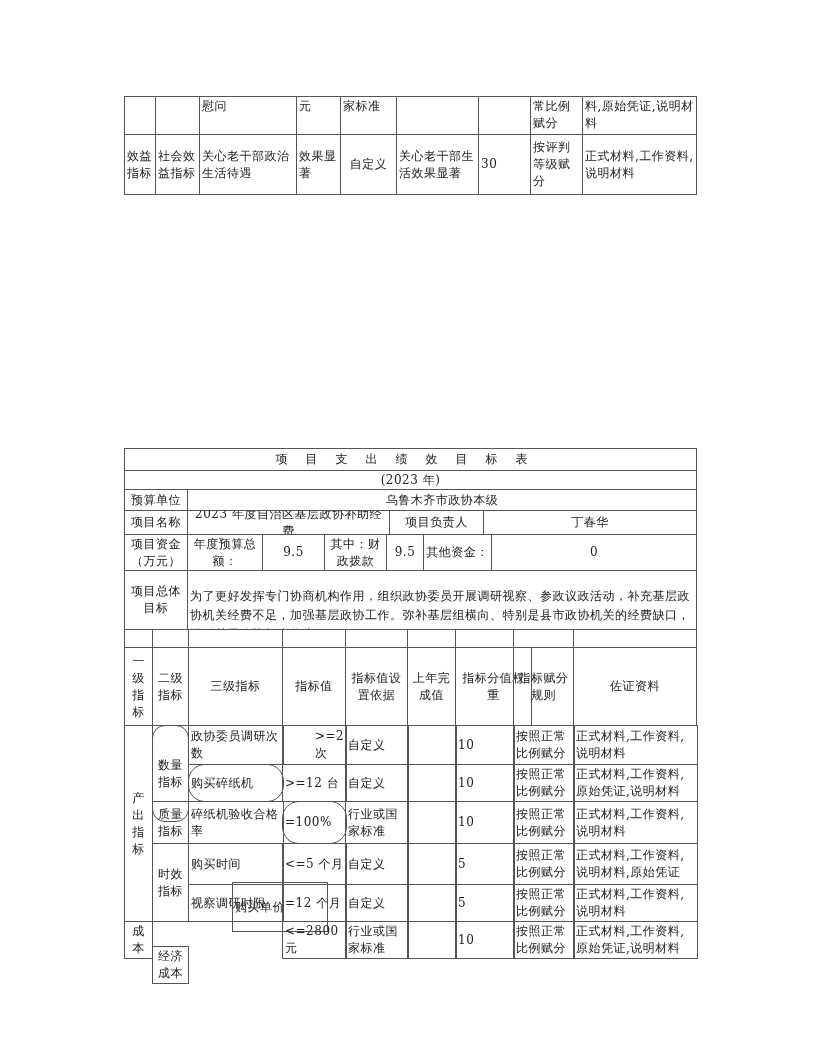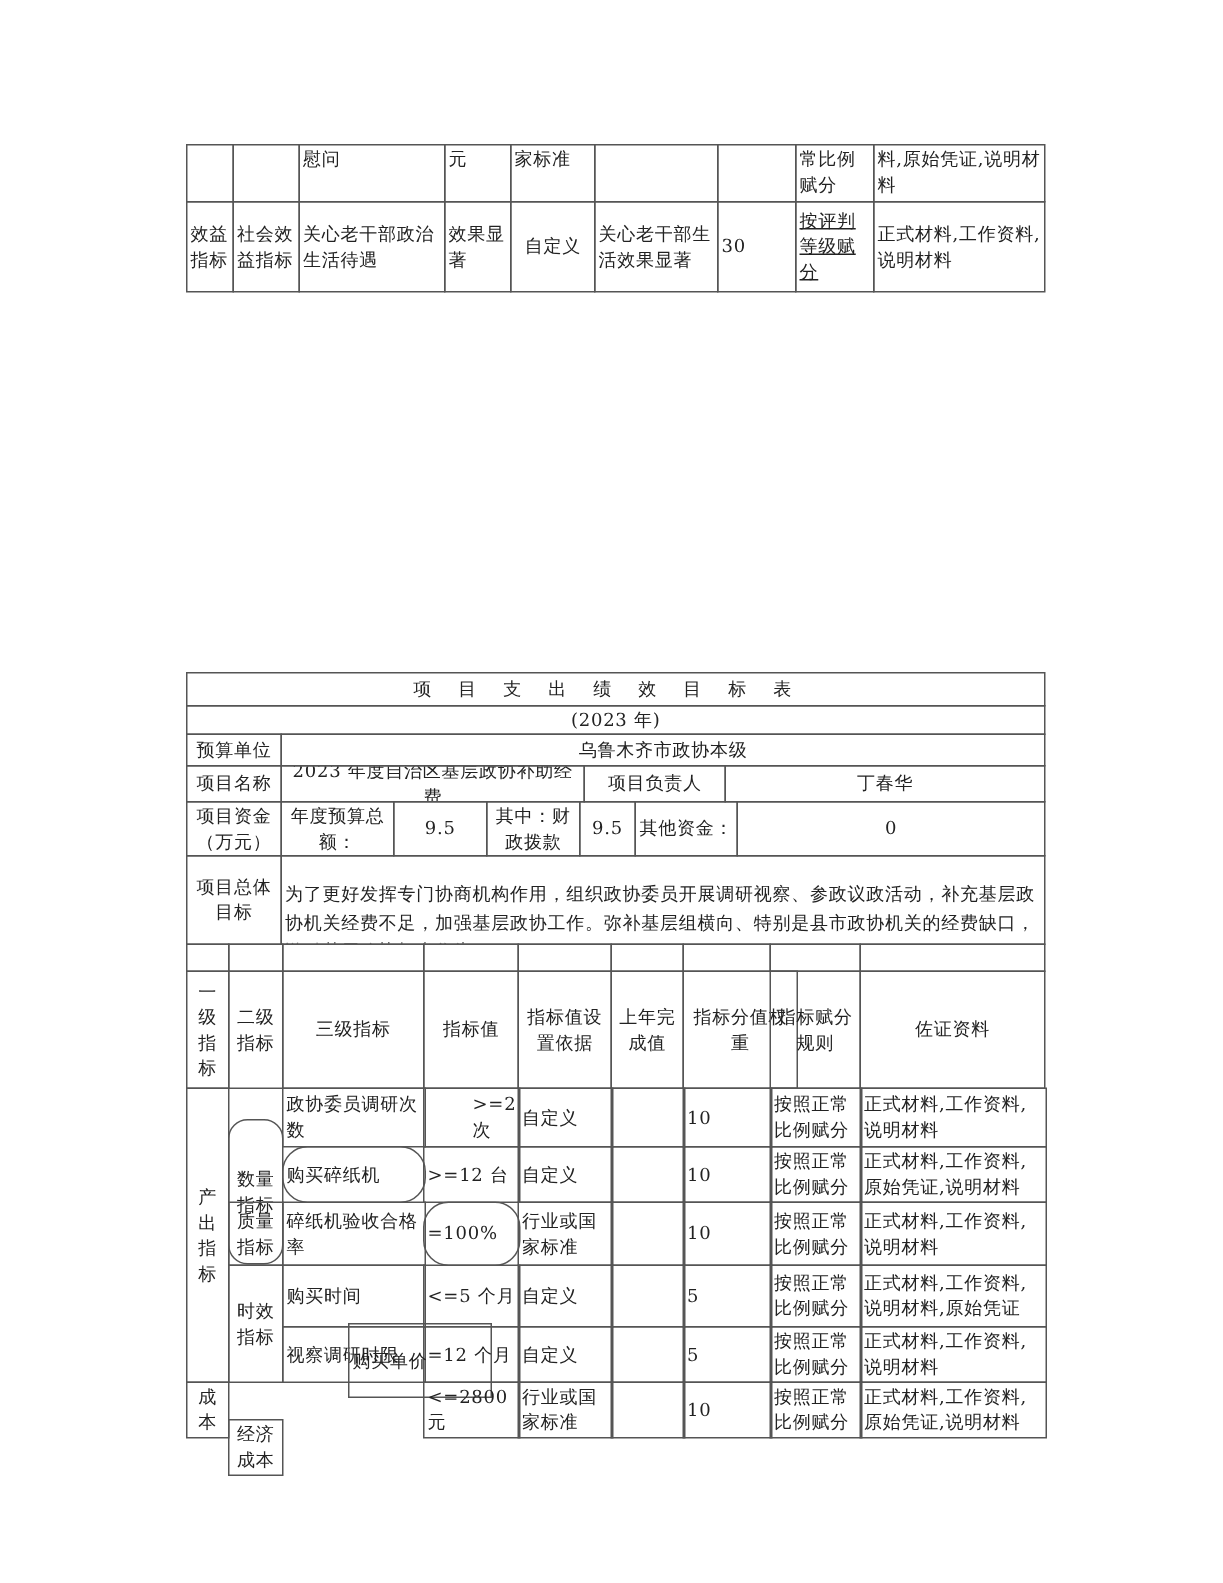--- a/index.html
+++ b/index.html
@@ -31,21 +31,21 @@
     <div class="c top" style="left:530px;top:96px;width:53px;height:39px;">常比例赋分</div>
     <div class="c top" style="left:582px;top:96px;width:115px;height:39px;">料,原始凭证,说明材料</div>
 
     <div class="c mid" style="left:124px;top:134px;width:32px;height:61px;">效益指标</div>
     <div class="c mid" style="left:155px;top:134px;width:45px;height:61px;">社会效益指标</div>
     <div class="c mid" style="left:199px;top:134px;width:98px;height:61px;">关心老干部政治生活待遇</div>
     <div class="c mid" style="left:296px;top:134px;width:45px;height:61px;">效果显著</div>
     <div class="c ctr" style="left:340px;top:134px;width:57px;height:61px;">自定义</div>
     <div class="c mid" style="left:396px;top:134px;width:83px;height:61px;">关心老干部生活效果显著</div>
     <div class="c mid" style="left:478px;top:134px;width:53px;height:61px;">30</div>
-    <div class="c mid" style="left:530px;top:134px;width:53px;height:61px;text-decoration:underline;">按评判等级赋分</div>
+    <div class="c mid" style="left:530px;top:134px;width:53px;height:61px;">按评判等级赋分</div>
     <div class="c mid" style="left:582px;top:134px;width:115px;height:61px;">正式材料,工作资料,说明材料</div>
   </div>
 
   <div>
     <div class="c ctr title-spaced" style="left:124px;top:448px;width:573px;height:23px;">项目支出绩效目标表</div>
     <div class="c ctr" style="left:124px;top:470px;width:573px;height:20px;">(2023 年)</div>
 
     <div class="c ctr" style="left:124px;top:489px;width:64px;height:22px;">预算单位</div>
     <div class="c ctr" style="left:187px;top:489px;width:510px;height:22px;">乌鲁木齐市政协本级</div>
 
@@ -87,21 +87,21 @@
     <div class="c ctr" style="left:513px;top:647px;width:61px;height:79px;">指标赋分规则</div>
     <div class="c ctr" style="left:573px;top:647px;width:124px;height:79px;">佐证资料</div>
 
     <div class="c ctr" style="left:124px;top:725px;width:29px;height:197px;">
         <span class="vert">产出指标</span>
       </div>
     <div class="c ctr" style="left:124px;top:921px;width:29px;height:38px;">
         <span class="vert">成本</span>
       </div>
 
-    <div class="c ctr" style="left:152px;top:746px;width:37px;height:97px;border-radius:13px;">数量指标</div>
+    <div class="c ctr" style="left:152px;top:725px;width:37px;height:97px;border-radius:13px;">数量指标</div>
     <div class="c ctr" style="left:152px;top:801px;width:37px;height:43px;">质量指标</div>
     <div class="c ctr" style="left:152px;top:843px;width:37px;height:79px;">时效指标</div>
     <div class="c ctr" style="left:152px;top:921px;width:37px;height:38px;margin-top:25px;">经济成本</div>
 
     <div id="rows">
         <div>
           <div class="c mid" style="left: 188px; top: 725px; width: 96px; height: 40px;">政协委员调研次数</div>
           <div class="c mid" style="left: 282px; top: 725px; width: 65px; height: 40px; padding-left: 32px;">&gt;=2 次</div>
           <div class="c mid" style="left: 345px; top: 725px; width: 64px; height: 40px;">自定义</div>
           <div class="c mid" style="left: 407px; top: 725px; width: 50px; height: 40px;"></div>

